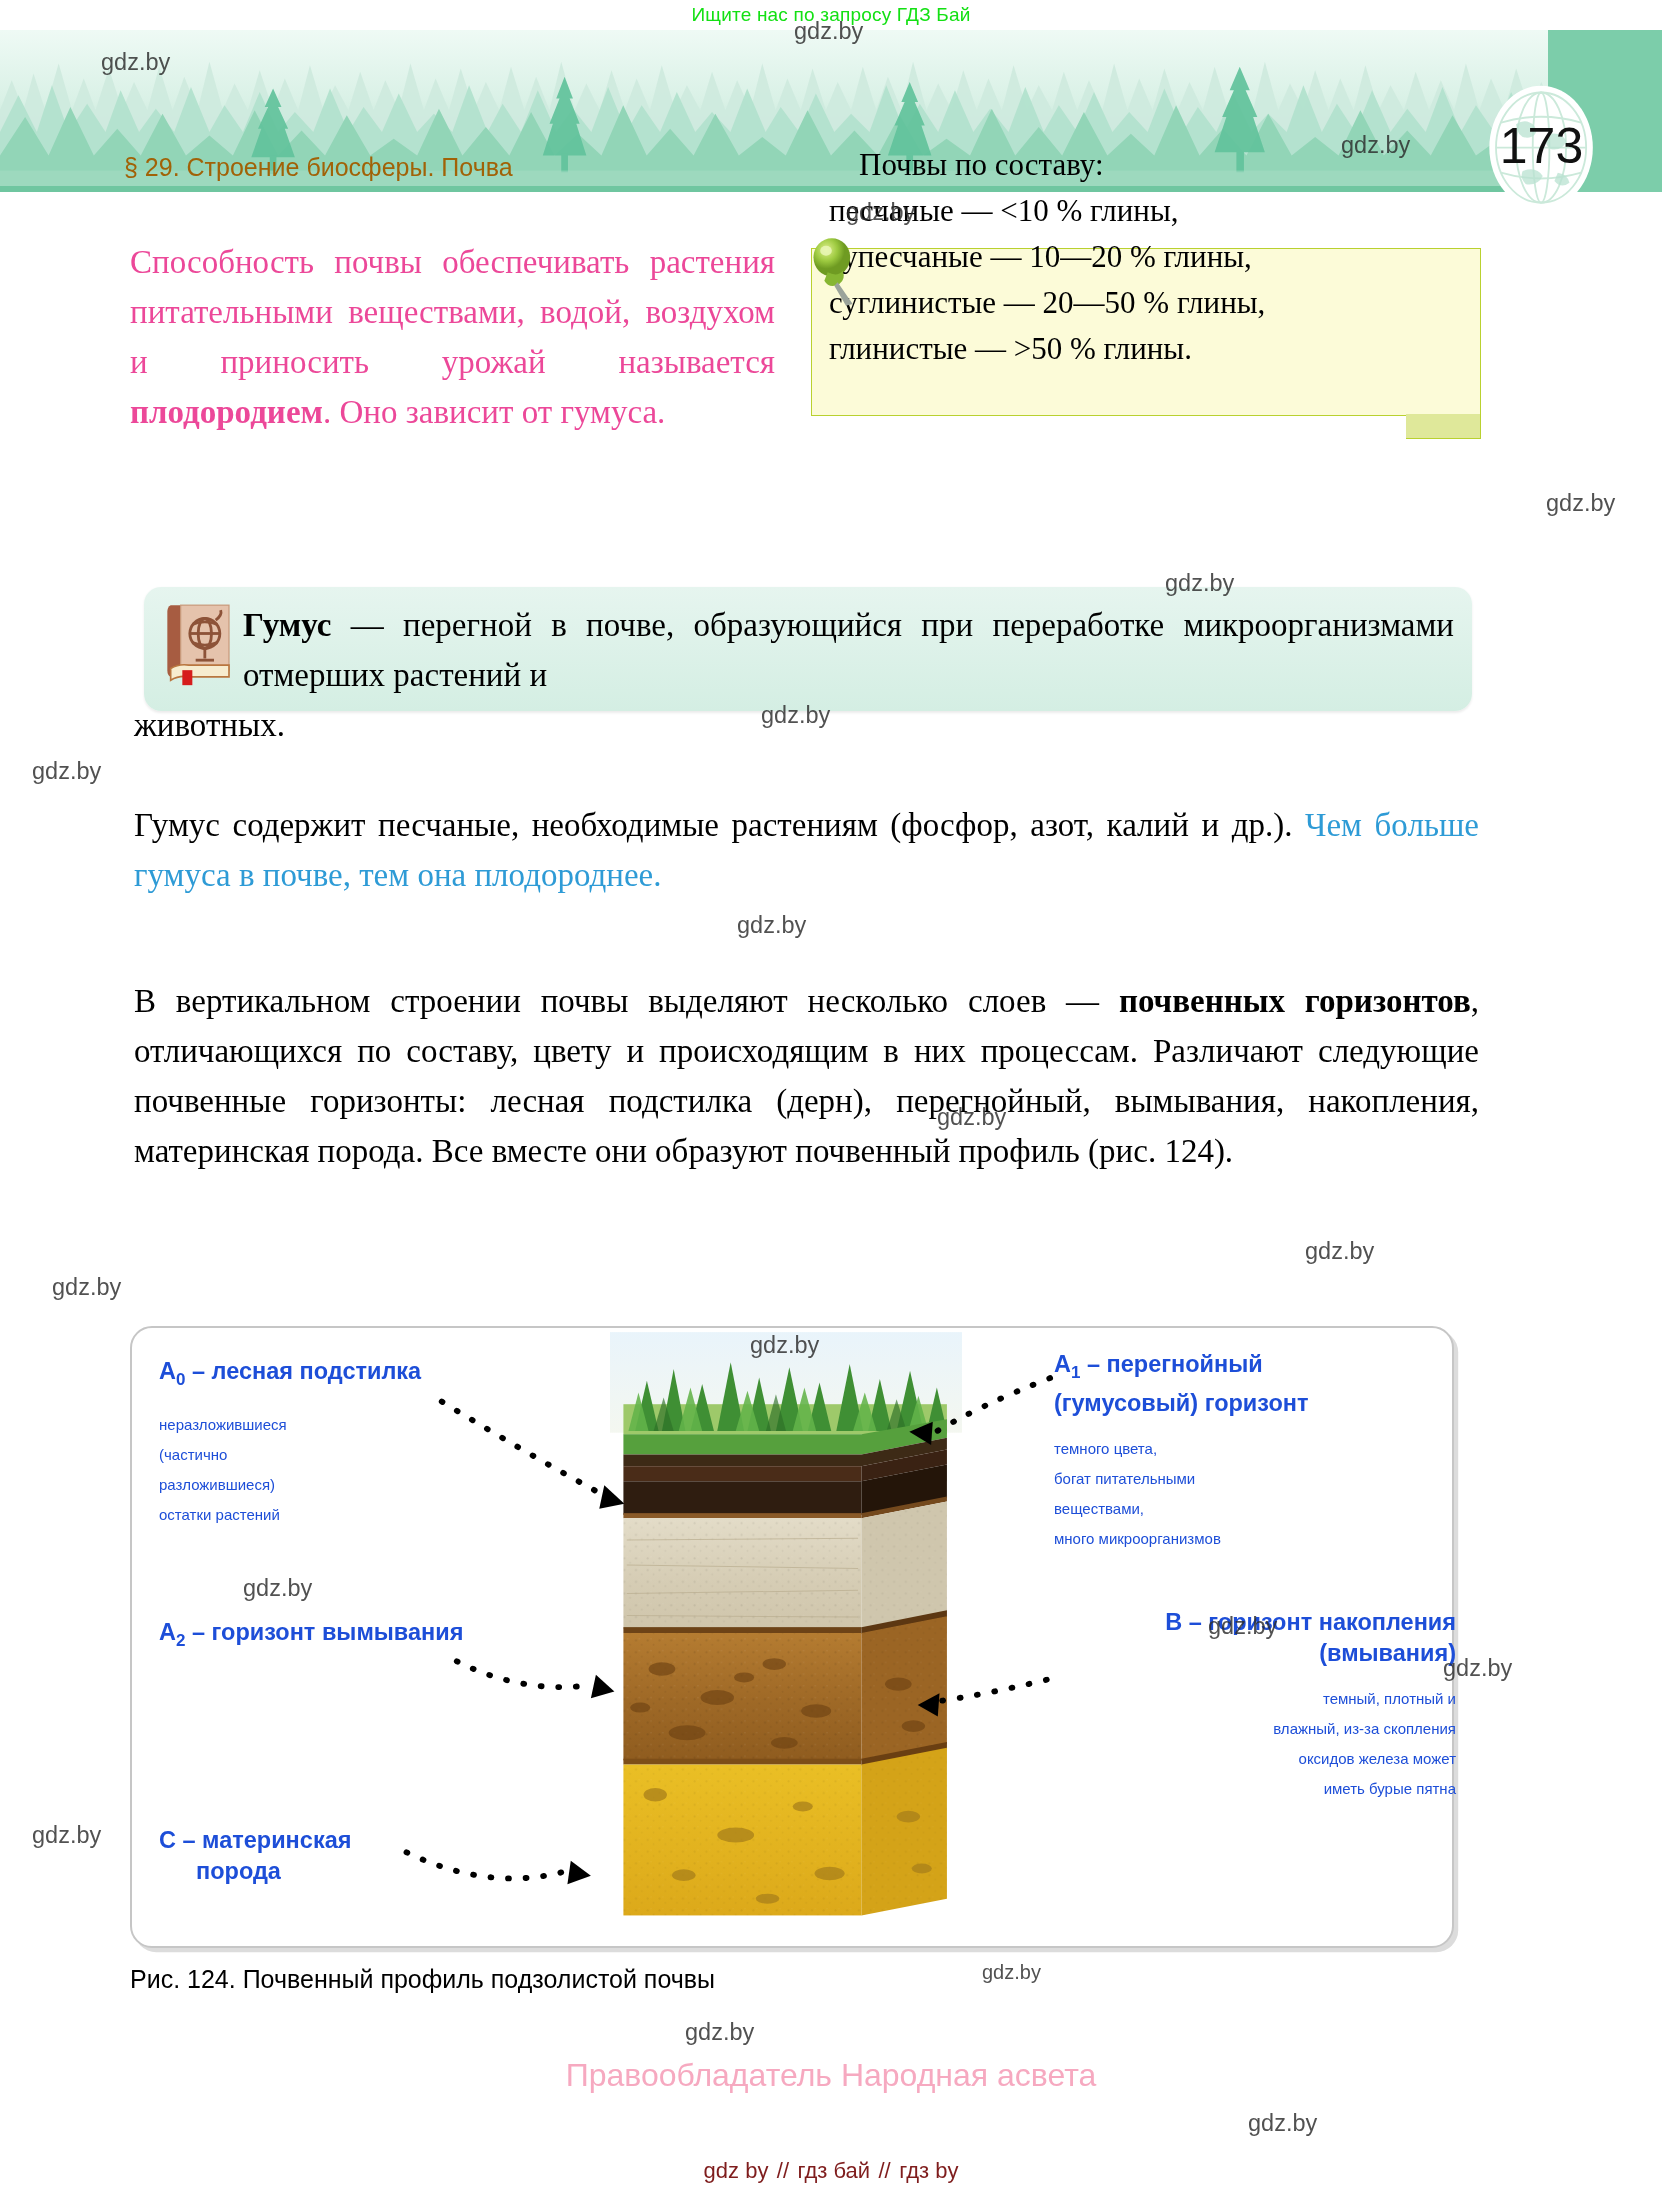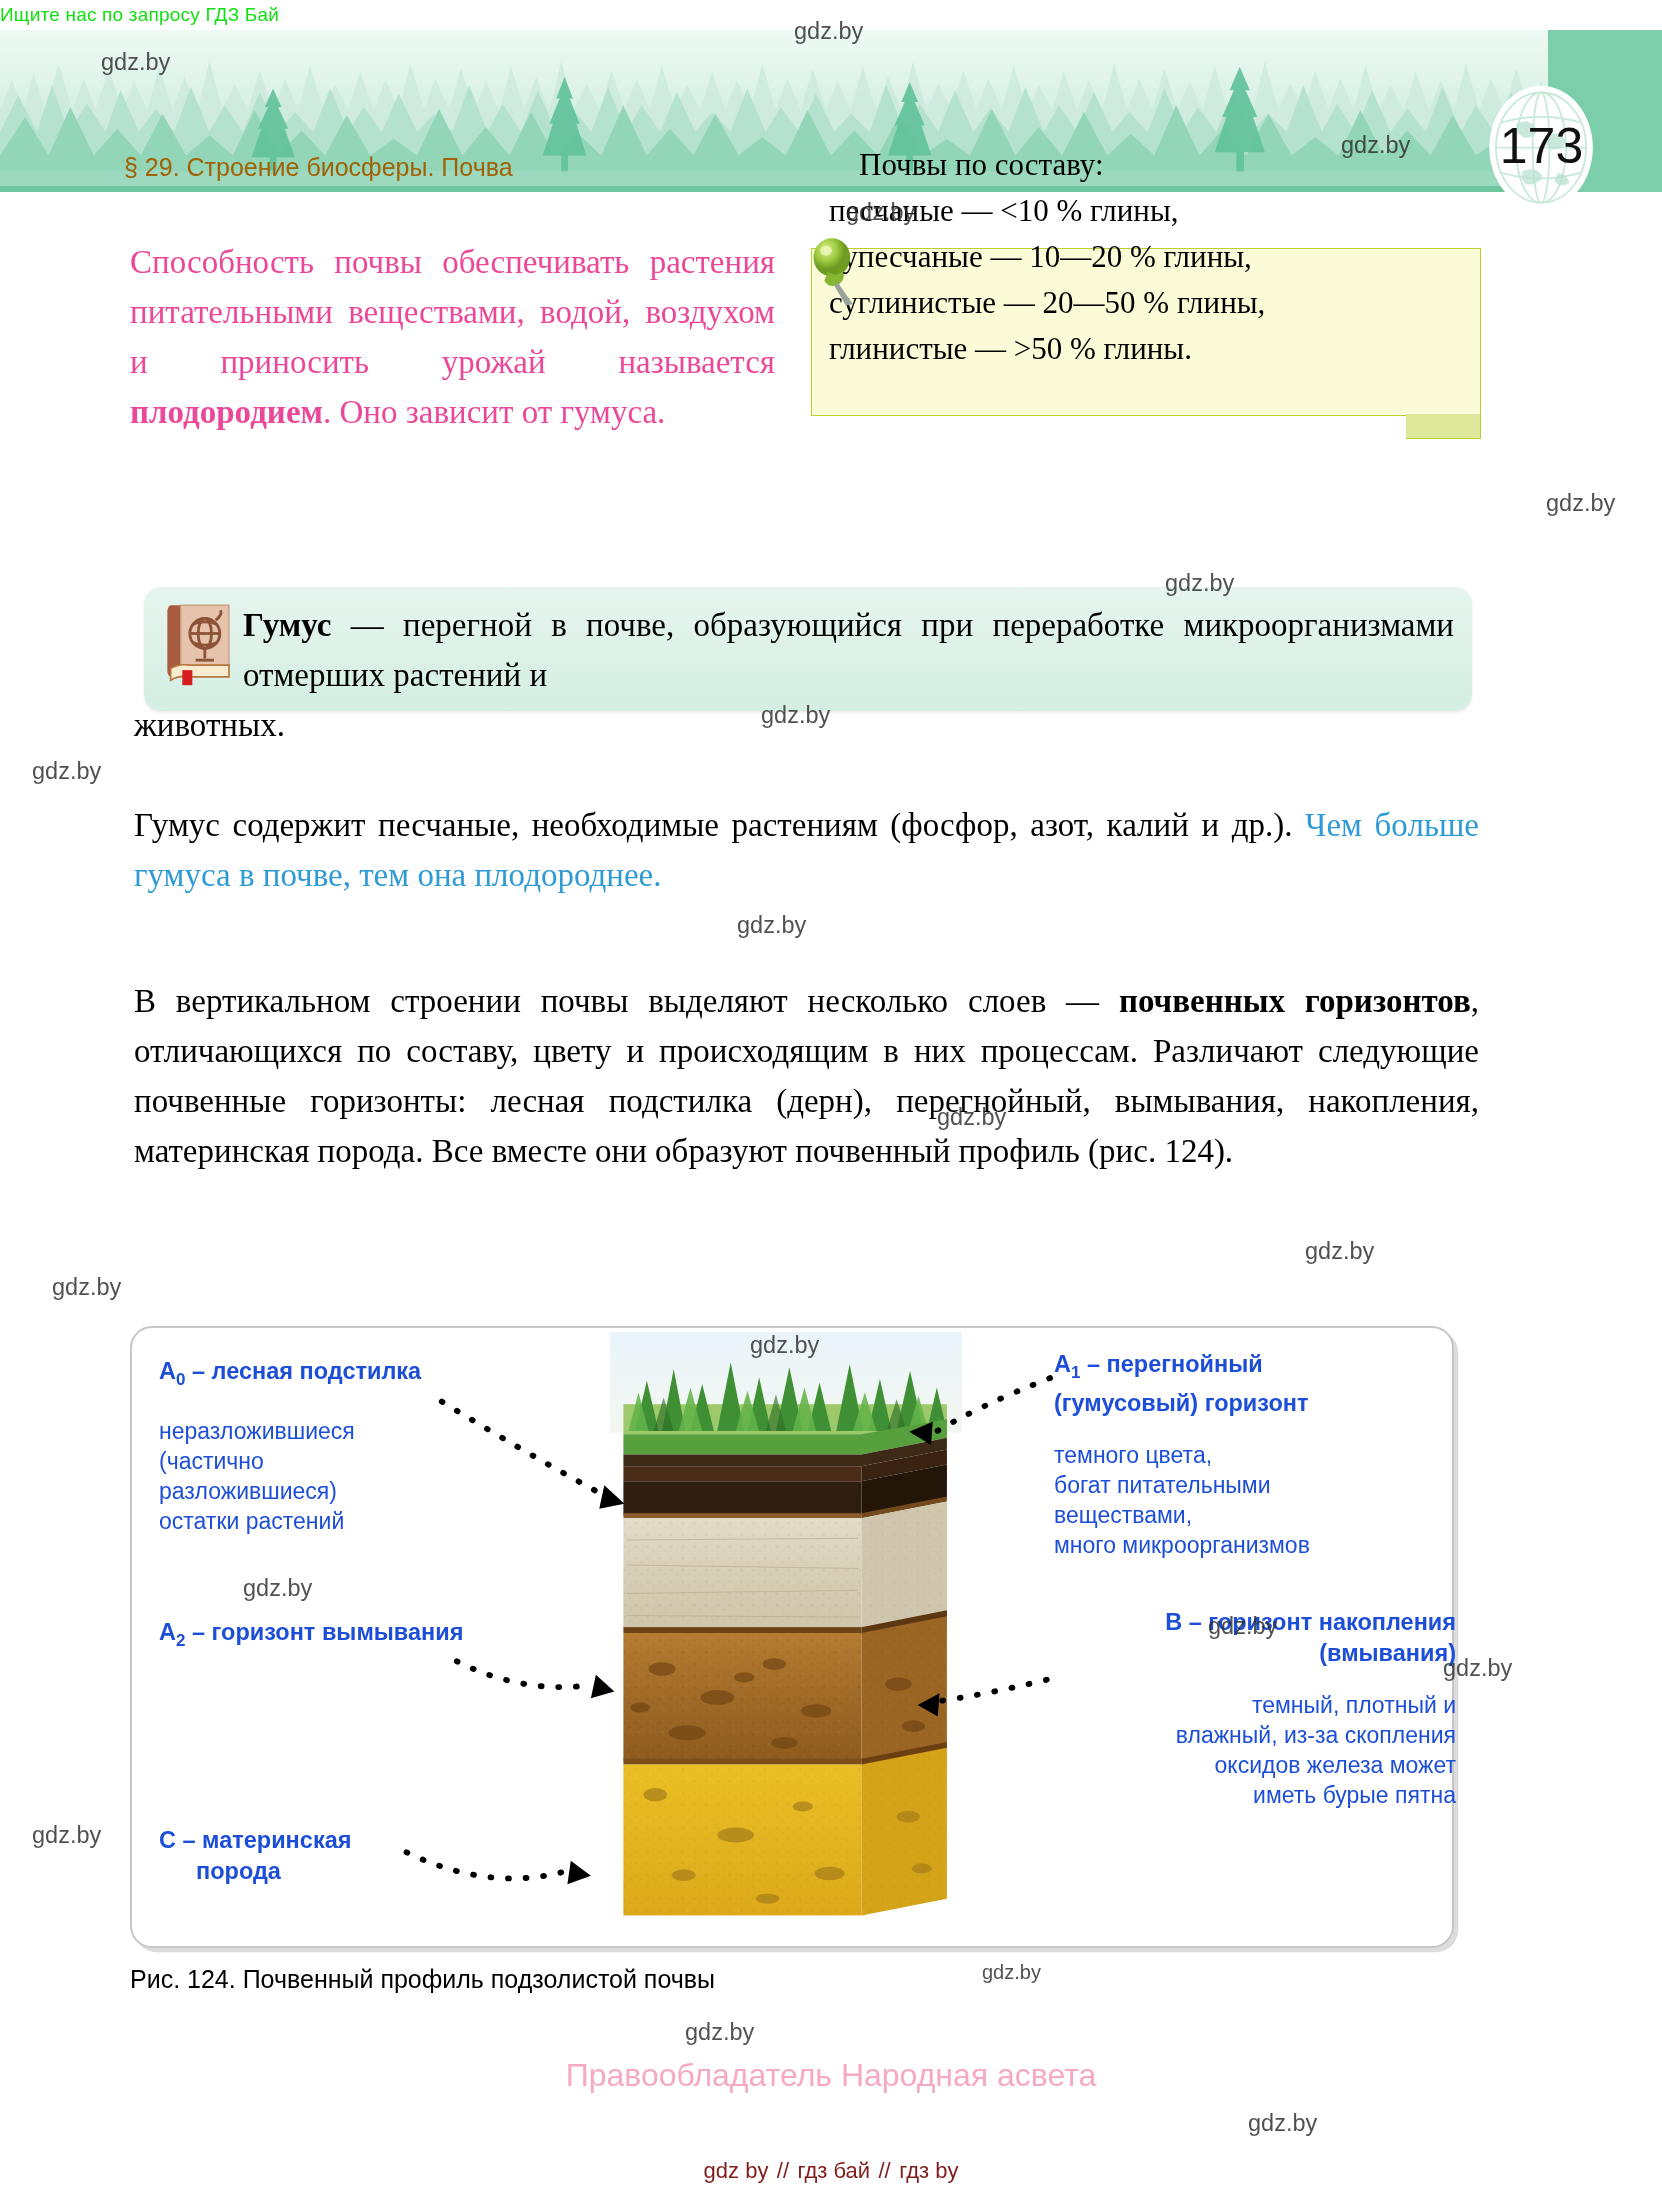--- a/index.html
+++ b/index.html
@@ -16,21 +16,21 @@
   }
 
   
   .promo-strip {
     position: absolute;
     top: 0; left: 0;
     width: 1662px;
     height: 30px;
     display: flex;
     align-items: center;
-    justify-content: flex-start;
+    justify-content: center;
   }
   .promo-text {
     font-family: "Liberation Sans", sans-serif;
     font-size: 19px;
     color: #13e013;
     font-weight: 400;
     letter-spacing: 0.2px;
   }
 
   
@@ -218,23 +218,23 @@
     z-index: 6;
   }
   .fig-label .hd {
     font-weight: 700;
     font-size: 23.5px;
     line-height: 31px;
     white-space: nowrap;
   }
   .fig-label .bd {
     font-weight: 400;
-    font-size: 23px;
+    font-size: 15px;
     line-height: 30px;
-    margin-top: 21px;
+    margin-top: 15px;
   }
   .fig-label .hd sub { font-size: 17px; }
 
   #lbl-a0 { top: 1356px; left: 159px; width: 394px; }
   #lbl-a2 { top: 1617px; left: 159px; width: 394px; }
   #lbl-c  { top: 1825px; left: 159px; width: 394px; }
   #lbl-c .hd { white-space: normal; }
   #lbl-c .hd .ind { padding-left: 37px; display: inline-block; }
   #lbl-a1 { top: 1349px; left: 1054px; width: 394px; }
   #lbl-b  { top: 1607px; left: 1054px; width: 402px; text-align: right; }

